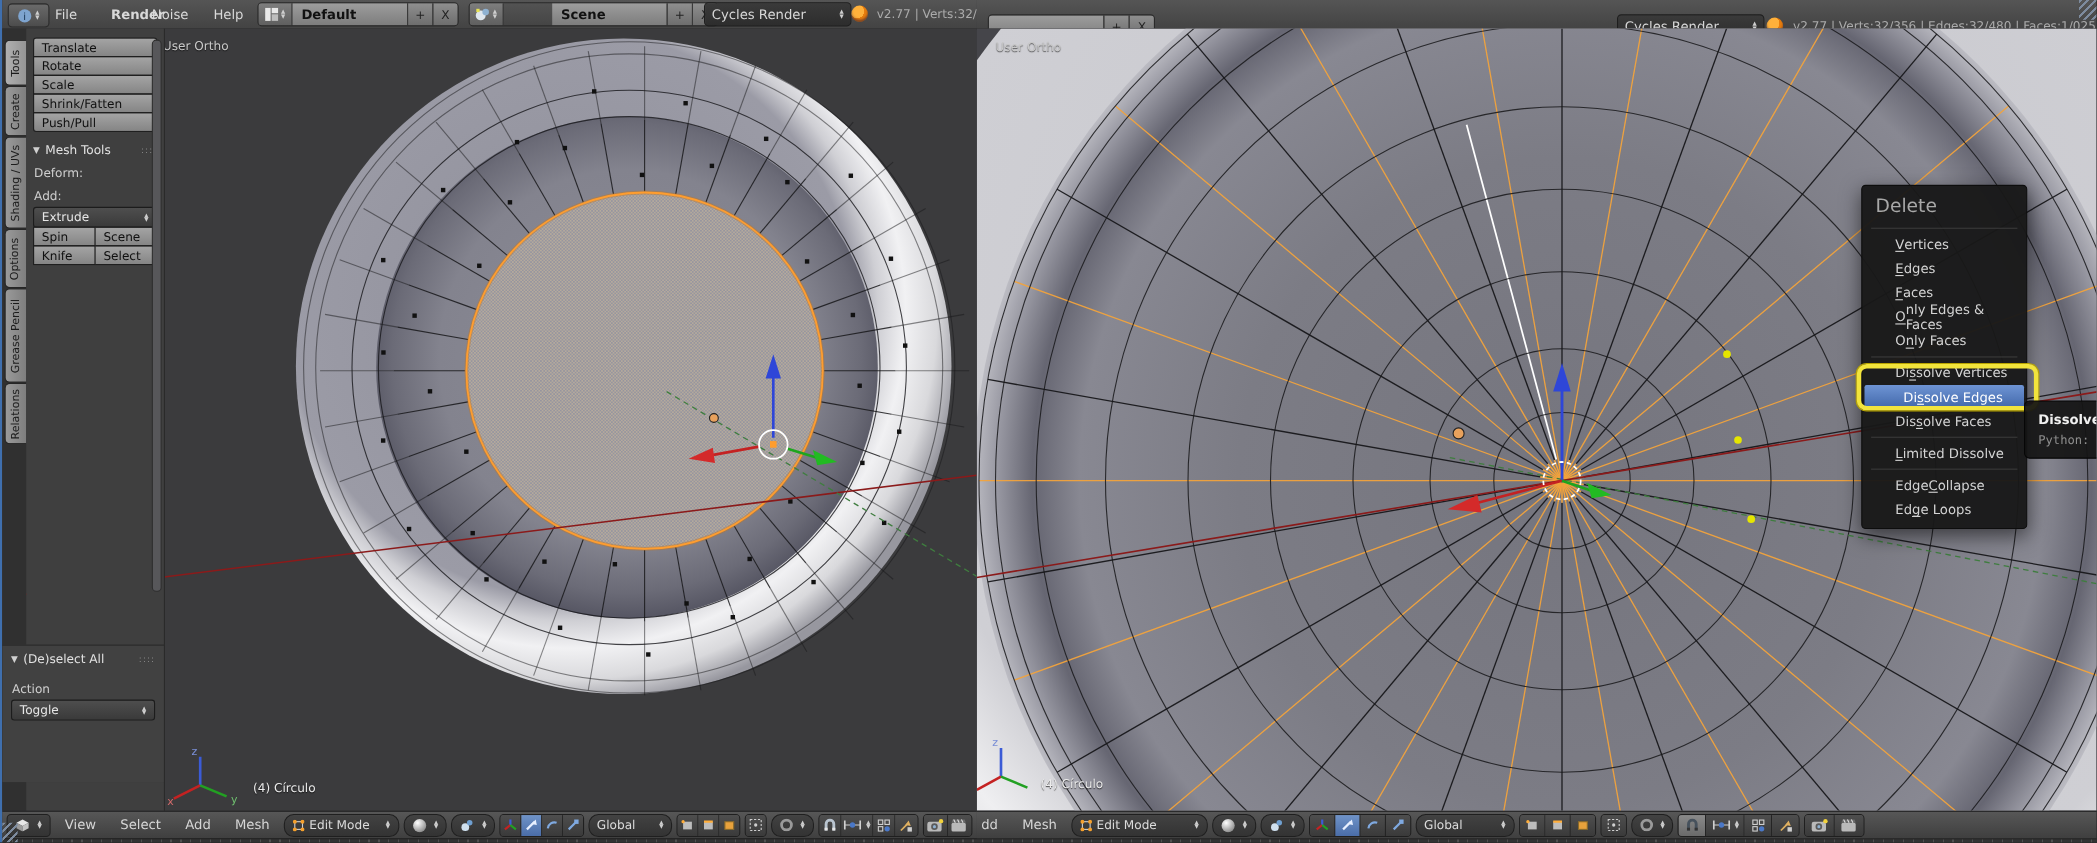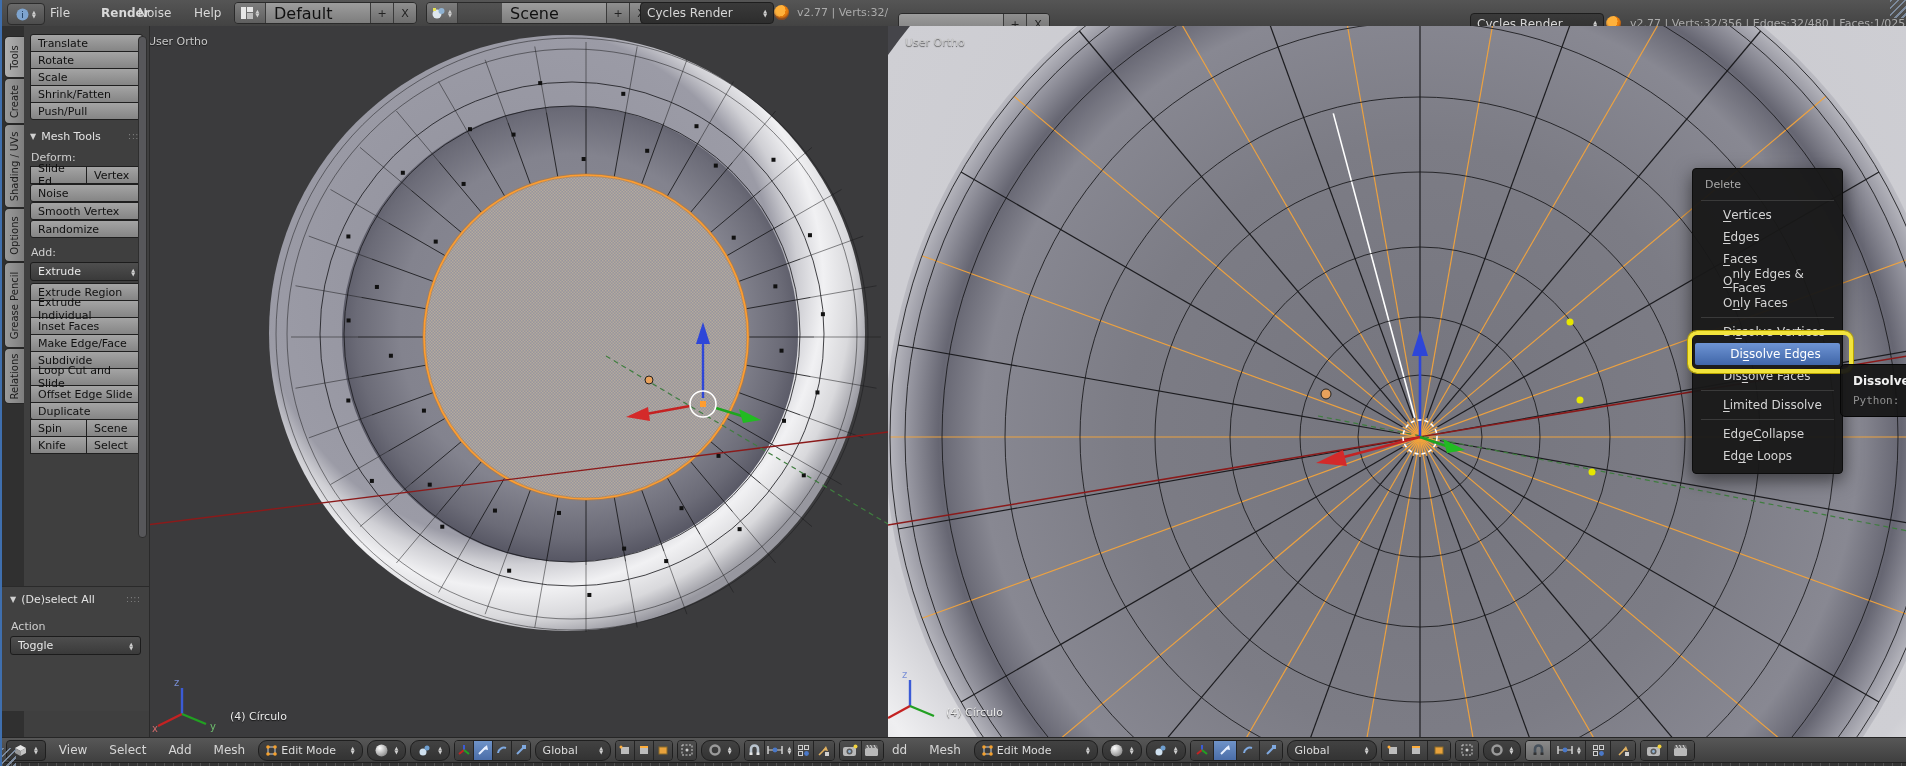--- a/index.html
+++ b/index.html
@@ -10,22 +10,22 @@
   
   .infobar{background:linear-gradient(#555,#434343);border-bottom:1px solid #242424;}
   .menu-text{color:#d9d9d9;font-size:12px;line-height:26px;cursor:default;}
   .iconbtn{height:20px;border-radius:4px;background:linear-gradient(#6a6a6a,#4c4c4c);
            border:1px solid #2c2c2c;display:flex;align-items:center;justify-content:center;}
   .updown{display:flex;flex-direction:column;justify-content:center;line-height:4px;
           font-size:5px;color:#cfcfcf;margin-left:3px;}
   .selector{display:flex;height:20px;border:1px solid #2a2a2a;border-radius:4px;overflow:hidden;}
   .selector .icopart{width:30px;background:linear-gradient(#7e7e7e,#5f5f5f);display:flex;
            align-items:center;justify-content:center;border-right:1px solid #3a3a3a;}
-  .selector .namepart{background:linear-gradient(#9d9d9d,#7d7d7d);color:#111;font-size:16px;
-           display:flex;align-items:center;padding:0 8px;}
+  .selector .namepart{background:linear-gradient(#9d9d9d,#7d7d7d);color:#111;font-size:12px;
+           display:flex;align-items:center;padding:0 8px;font-weight:bold;}
   .selector .sqbtn{width:22px;background:linear-gradient(#8f8f8f,#6d6d6d);color:#222;
            display:flex;align-items:center;justify-content:center;font-size:11px;
            border-left:1px solid #3a3a3a;}
   .darkdrop{display:flex;align-items:center;height:20px;background:linear-gradient(#3a3a3a,#2d2d2d);
            border:1px solid #1e1e1e;border-radius:4px;color:#d7d7d7;font-size:12px;padding:0 6px;}
   .stats{color:#ababab;font-size:11px;line-height:26px;white-space:nowrap;}
   .logo{width:15px;height:15px;border-radius:50%;
         background:radial-gradient(circle at 35% 35%,#ffb13b 0 45%,#e87d0d 46% 100%);
         box-shadow:inset 0 -2px 2px rgba(0,0,60,.45);}
   
@@ -69,21 +69,21 @@
   .hgroup{display:flex;height:19px;border:1px solid #1f1f1f;border-radius:4px;overflow:hidden;}
   .hgroup .hbtn{width:22px;display:flex;align-items:center;justify-content:center;
          background:linear-gradient(#4e4e4e,#3a3a3a);border-right:1px solid #242424;}
   .hgroup .hbtn:last-child{border-right:none;}
   .hbtn.active{background:linear-gradient(#6f93c8,#4a6da8);}
   .timeline{background:#333;border-top:1px solid #222;
      background-image:repeating-linear-gradient(90deg,#515151 0 1px,transparent 1px 9px);}
   
   #delete-menu{background:rgba(24,24,24,.96);border:1px solid #0d0d0d;border-radius:4px;
       box-shadow:0 6px 18px rgba(0,0,0,.55);padding:4px 0 6px 0;}
-  #delete-menu .title{color:#a8a8a8;font-size:11px;padding:5px 12px 6px 12px;}
+  #delete-menu .title{color:#a8a8a8;font-size:17px;padding:5px 12px 6px 12px;}
   #delete-menu .sep{height:1px;background:#3a3a3a;margin:3px 8px;}
   .dmitem{height:22px;display:flex;align-items:center;color:#d4d4d4;font-size:12px;
       padding:0 14px 0 30px;cursor:default;}
   .dmitem u{text-decoration:underline;text-underline-offset:2px;}
   .dmitem.hl{background:linear-gradient(#6e94d4,#4066a8);color:#fff;margin:0 2px;border-radius:2px;justify-content:center;}
   #yellow-box{border:4px solid #f2e43c;border-radius:9px;box-shadow:0 0 0 1px #b8a400;
       pointer-events:none;}
   
   #tooltip{background:rgba(20,20,20,.93);border:1px solid #060606;border-radius:5px;
       padding:9px 12px;white-space:nowrap;}
@@ -358,53 +358,28 @@
         <div class="tsbtn">Scale</div>
         <div class="tsbtn">Shrink/Fatten</div>
         <div class="tsbtn">Push/Pull</div>
       </div>
     <div class="panelhdr">
       <span class="tri">▼</span>
       <span>Mesh Tools</span>
       <span class="grip-dots">::::</span>
     </div>
     <div class="tslabel">Deform:</div>
-    <div id="deform-group">
-        <div class="tsrow">
-          <div class="tsbtn">Slide Ed</div>
-          <div class="tsbtn">Vertex</div>
-        </div>
-        <div class="tsgroup">
-          <div class="tsbtn">Noise</div>
-        </div>
-        <div class="tsgroup">
-          <div class="tsbtn">Smooth Vertex</div>
-        </div>
-        <div class="tsgroup">
-          <div class="tsbtn">Randomize</div>
-        </div>
-      </div>
     <div class="tslabel">Add:</div>
     <div class="tsdrop">
       <span>Extrude</span>
       <span class="updown">
           <span>▲</span>
           <span>▼</span>
         </span>
     </div>
-    <div class="tsgroup" id="add-group" style="margin-top:2px;">
-        <div class="tsbtn">Extrude Region</div>
-        <div class="tsbtn">Extrude Individual</div>
-        <div class="tsbtn">Inset Faces</div>
-        <div class="tsbtn">Make Edge/Face</div>
-        <div class="tsbtn">Subdivide</div>
-        <div class="tsbtn">Loop Cut and Slide</div>
-        <div class="tsbtn">Offset Edge Slide</div>
-        <div class="tsbtn">Duplicate</div>
-      </div>
     <div id="pair-group">
         <div class="tsrow">
           <div class="tsbtn">Spin</div>
           <div class="tsbtn">Scene</div>
         </div>
         <div class="tsrow">
           <div class="tsbtn">Knife</div>
           <div class="tsbtn">Select</div>
         </div>
       </div>

